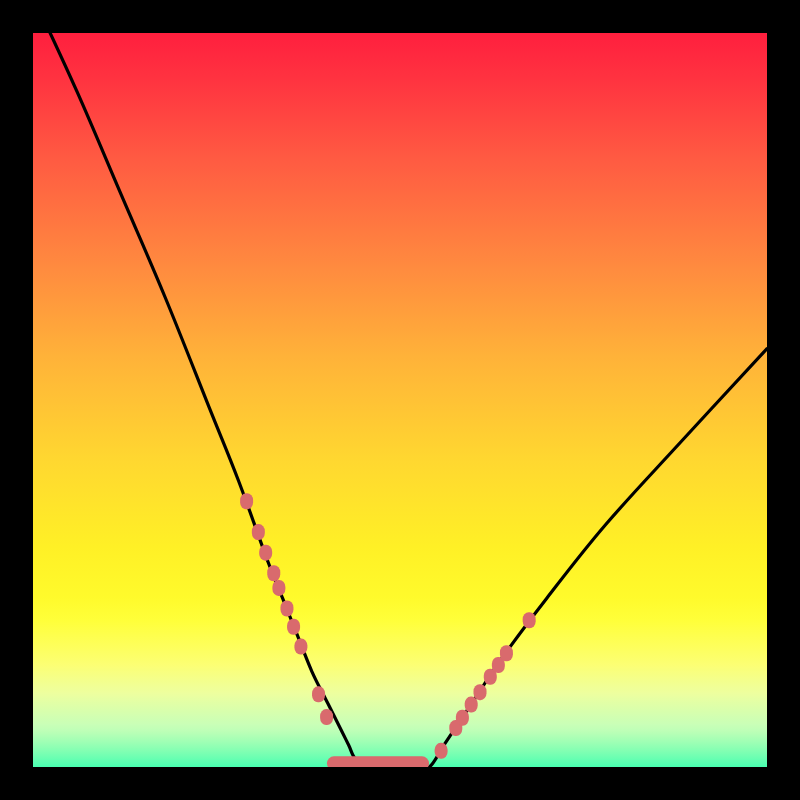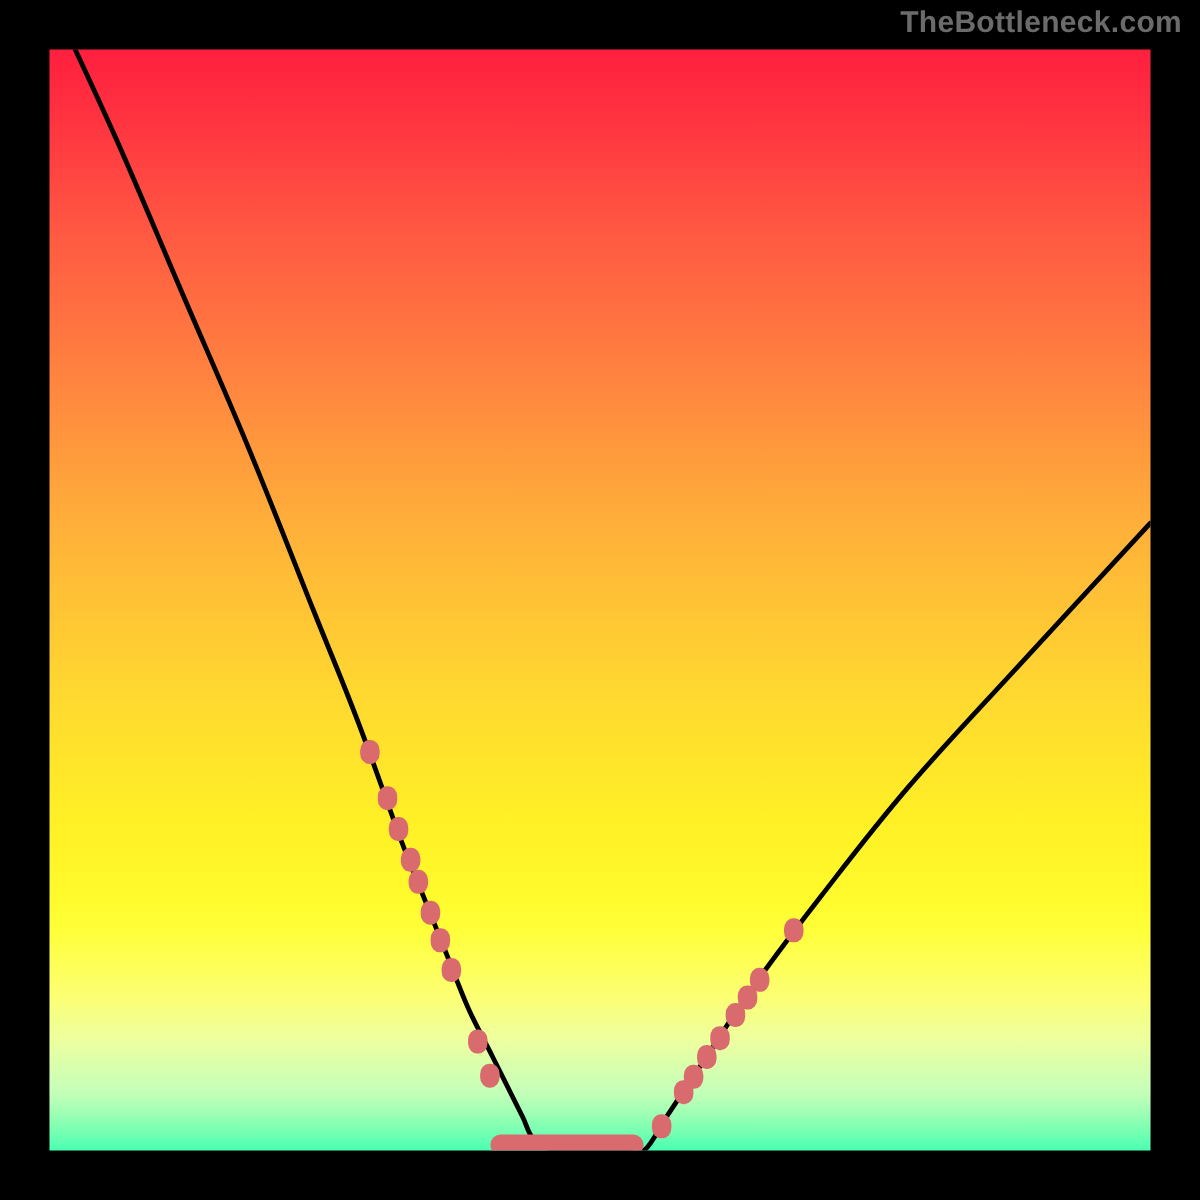--- a/index.html
+++ b/index.html
@@ -70,21 +70,20 @@
     top: 0;
     width: 734px;
     height: 734px;
     z-index: 5;
   }
 </style>
 </head>
 <body>
 
 <div class="frame">
-  <div class="watermark">TheBottleneck.com</div>
   <div class="plot">
     <svg class="curve" viewBox="0 0 734 734" preserveAspectRatio="none">
       <g id="curve-path">
           <path d="M 0 -36.700000000000045 C 7.927199999999999 -19.524400000000032, 28.1856 23.047600000000017, 44.04 58.72000000000003 C 59.8944 94.39240000000004, 72.2256 124.48640000000003, 88.08 161.48000000000002 C 103.9344 198.4736, 116.2656 225.92520000000002, 132.12 264.24 C 147.9744 302.5548, 162.948 341.31000000000006, 176.16 374.34000000000003 C 189.37199999999999 407.37, 194.9504 419.9948, 205.52 447.74 C 216.08960000000002 475.4852, 226.9528 507.3408, 234.88 528.48 C 242.8072 549.6192, 244.27520000000004 551.9680000000001, 249.56000000000003 565.1800000000001 C 254.84480000000002 578.392, 258.9552 588.668, 264.24 601.88 C 269.5248 615.092, 273.6352 626.6892, 278.92 638.58 C 284.20480000000003 650.4708, 288.3152 657.3704, 293.6 667.94 C 298.88480000000004 678.5096000000001, 304.3164 689.3728, 308.28 697.3 C 312.24359999999996 705.2271999999999, 312.9776 706.6952, 315.62 711.98 C 318.2624 717.2648, 318.9964 722.6963999999999, 322.96 726.66 C 326.92359999999996 730.6236, 332.35519999999997 732.6788, 337.64 734 C 342.9248 735.3212, 347.0352 734, 352.32 734 C 357.6048 734, 361.7152 734, 367 734 C 372.2848 734, 376.3952 734, 381.68 734 C 386.9648 734, 391.0752 737.9636, 396.36 734 C 401.64480000000003 730.0364, 405.7552 719.9072, 411.04 711.98 C 416.32480000000004 704.0528, 420.43519999999995 697.8872, 425.71999999999997 689.96 C 431.0048 682.0328000000001, 432.47279999999995 679.8308000000001, 440.4 667.94 C 448.3272 656.0492, 456.548 642.3968, 469.76 623.9 C 482.972 605.4032, 495.30319999999995 588.9616000000001, 513.8 565.1800000000001 C 532.2968 541.3984, 548.7384 519.5251999999999, 572.52 491.78 C 596.3016 464.03479999999996, 616.8535999999999 442.7488, 645.92 411.04 C 674.9864 379.3312, 718.1456 332.79560000000004, 734 315.62000000000006" fill="none" stroke="#000000" stroke-width="3.2" stroke-linecap="round"></path>
         </g>
       <g id="flat-bar">
           <line x1="300.94" x2="389.02000000000004" y1="730.33" y2="730.33" stroke="#d96a6d" stroke-width="14" stroke-linecap="round"></line>
         </g>
       <g id="markers-left">
           <rect x="207.09400000000002" y="460.292" width="13" height="16" rx="6" ry="7" fill="#d96a6d"></rect>

